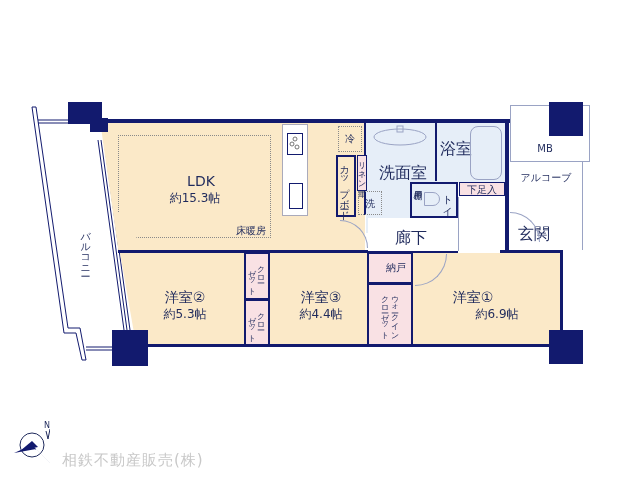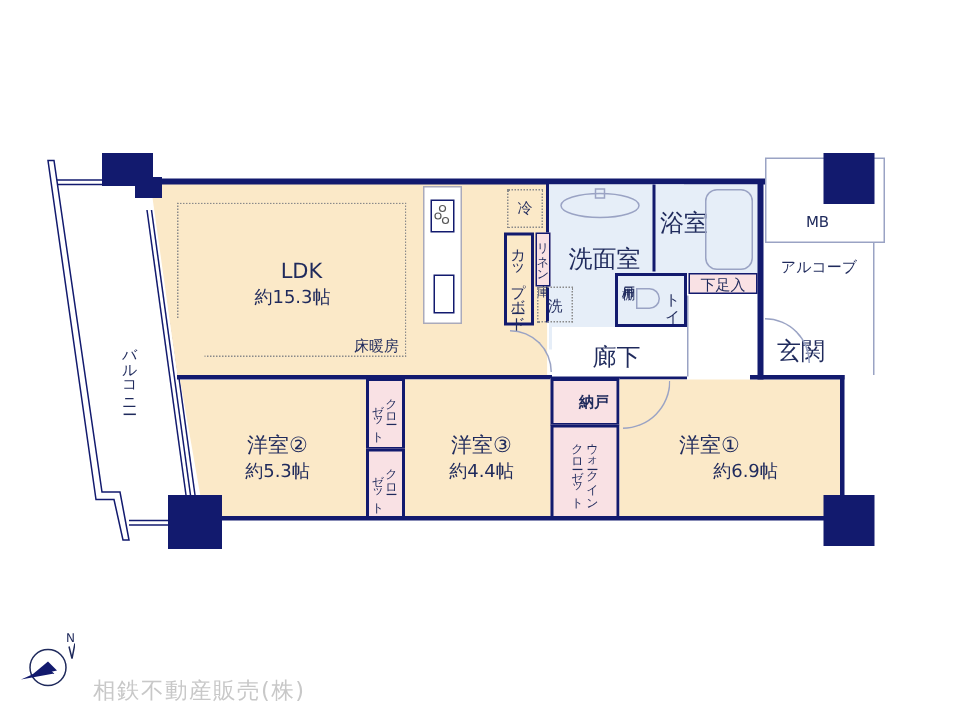--- a/index.html
+++ b/index.html
@@ -120,21 +120,21 @@
 <div class="abs" style="left:250px;top:307px;">
   <span class="lbl vsmall" style="left:6px;top:0;">クロー</span>
   <span class="lbl vsmall" style="left:-3px;top:4px;">ゼット</span>
 </div>
 
 <div class="abs room-beige" style="left:270px;top:253px;width:98px;height:92px;"></div>
 <div class="lbl big" style="left:296px;top:288px;width:50px;">洋室③</div>
 <div class="lbl area" style="left:296px;top:306px;width:50px;">約4.4帖</div>
 
 <div class="abs room-pink wl" style="left:367px;top:252px;width:46px;height:32px;"></div>
-<div class="lbl" style="left:367px;top:261px;width:58px;font-size:10px;font-weight:bold;">納戸</div>
+<div class="lbl" style="left:367px;top:261px;width:58px;font-size:10px;">納戸</div>
 <div class="abs room-pink wl" style="left:367px;top:283px;width:46px;height:63px;"></div>
 <div class="abs" style="left:380px;top:290px;">
   <span class="lbl vsmall" style="left:10px;top:0;">ウォークイン</span>
   <span class="lbl vsmall" style="left:0;top:0;">クローゼット</span>
 </div>
 
 <div class="abs room-beige" style="left:413px;top:253px;width:148px;height:92px;"></div>
 <div class="abs wall" style="left:500px;top:250px;width:63px;height:3px;"></div>
 <div class="abs wall" style="left:560px;top:250px;width:3px;height:95px;"></div>
 <div class="lbl big" style="left:448px;top:288px;width:50px;">洋室①</div>

